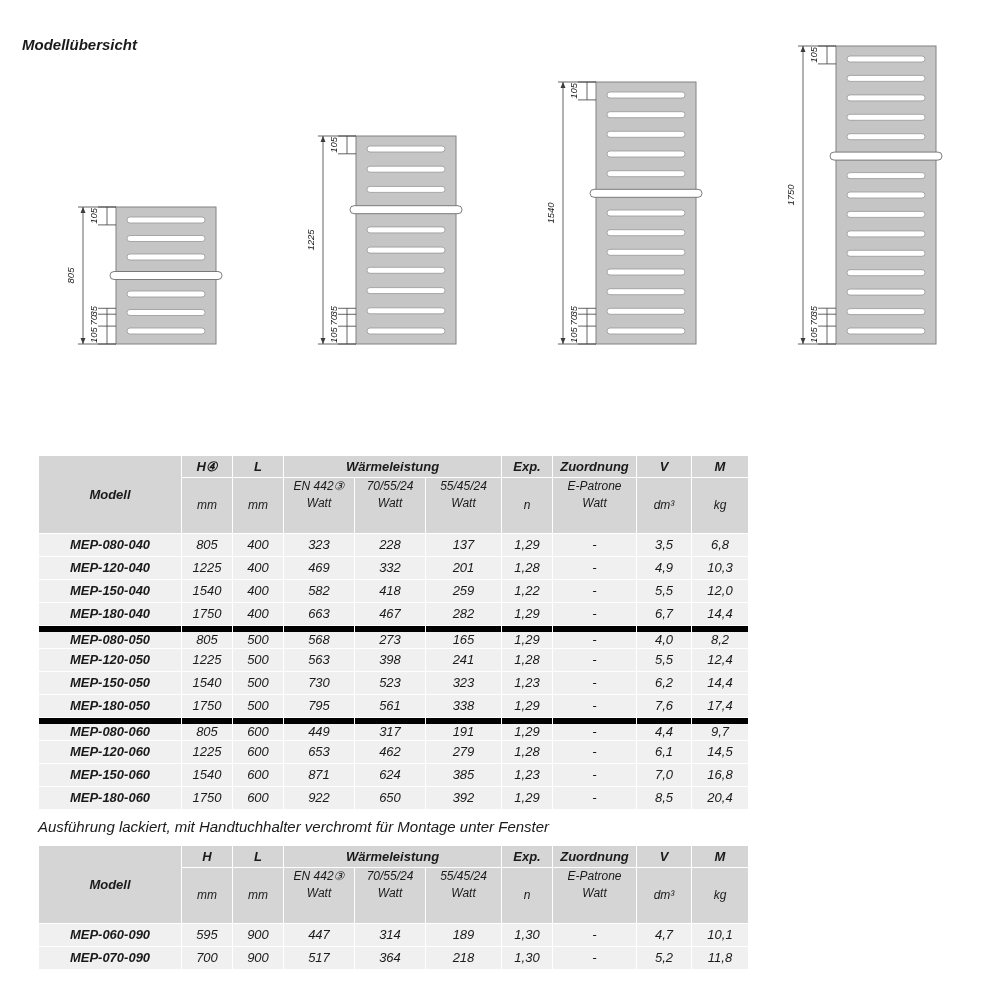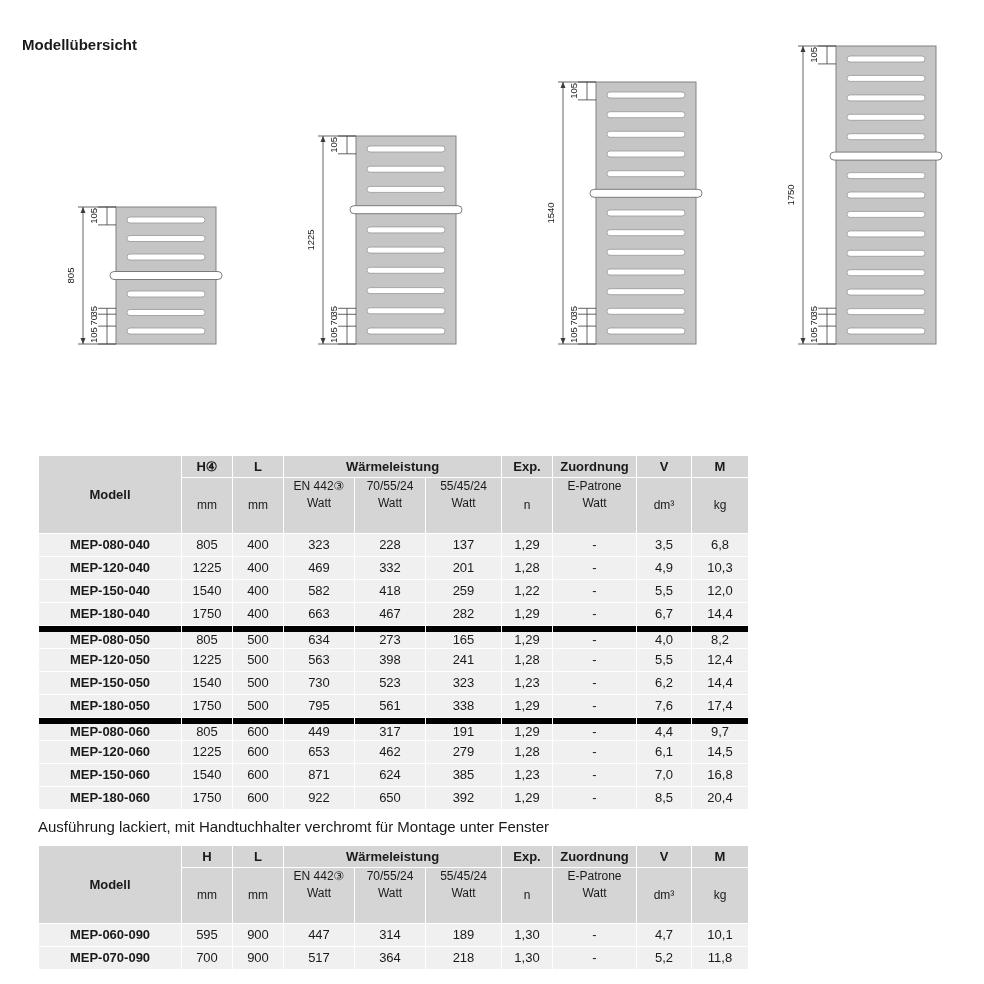--- a/index.html
+++ b/index.html
@@ -2,21 +2,21 @@
 <html><head>
 <meta charset="utf-8">
 <style>
   * { margin:0; padding:0; box-sizing:border-box; }
   html,body { background:#fff; }
   body {
     width:984px; height:984px;
     font-family:"Liberation Sans", sans-serif;
     color:#1a1a1a;
   }
-  .page { position:relative; width:984px; height:984px; background:#fff; overflow:hidden; }
+  .page { position:relative; width:984px; height:984px; background:#fff; overflow:hidden;font-style:italic; }
 
   .title { position:absolute; left:22px; top:36px; font-size:15px; font-weight:bold; }
 
   .diagrams {
     position:absolute; left:0; top:40px; width:984px; height:316px;
     display:flex; align-items:flex-end; padding-left:66px; gap:82px;
   }
   .diagram { flex:0 0 auto; }
 
   .section-heading { position:absolute; left:38px; top:392px; font-size:15px; font-weight:bold; }
@@ -273,21 +273,21 @@
           <td class="c5">282</td>
           <td class="c6">1,29</td>
           <td class="c7">-</td>
           <td class="c8">6,7</td>
           <td class="c9">14,4</td>
         </tr>
         <tr class="group-start">
           <td class="c0">MEP-080-050</td>
           <td class="c1">805</td>
           <td class="c2">500</td>
-          <td class="c3">634</td>
+          <td class="c3">568</td>
           <td class="c4">273</td>
           <td class="c5">165</td>
           <td class="c6">1,29</td>
           <td class="c7">-</td>
           <td class="c8">4,0</td>
           <td class="c9">8,2</td>
         </tr>
         <tr>
           <td class="c0">MEP-120-050</td>
           <td class="c1">1225</td>

